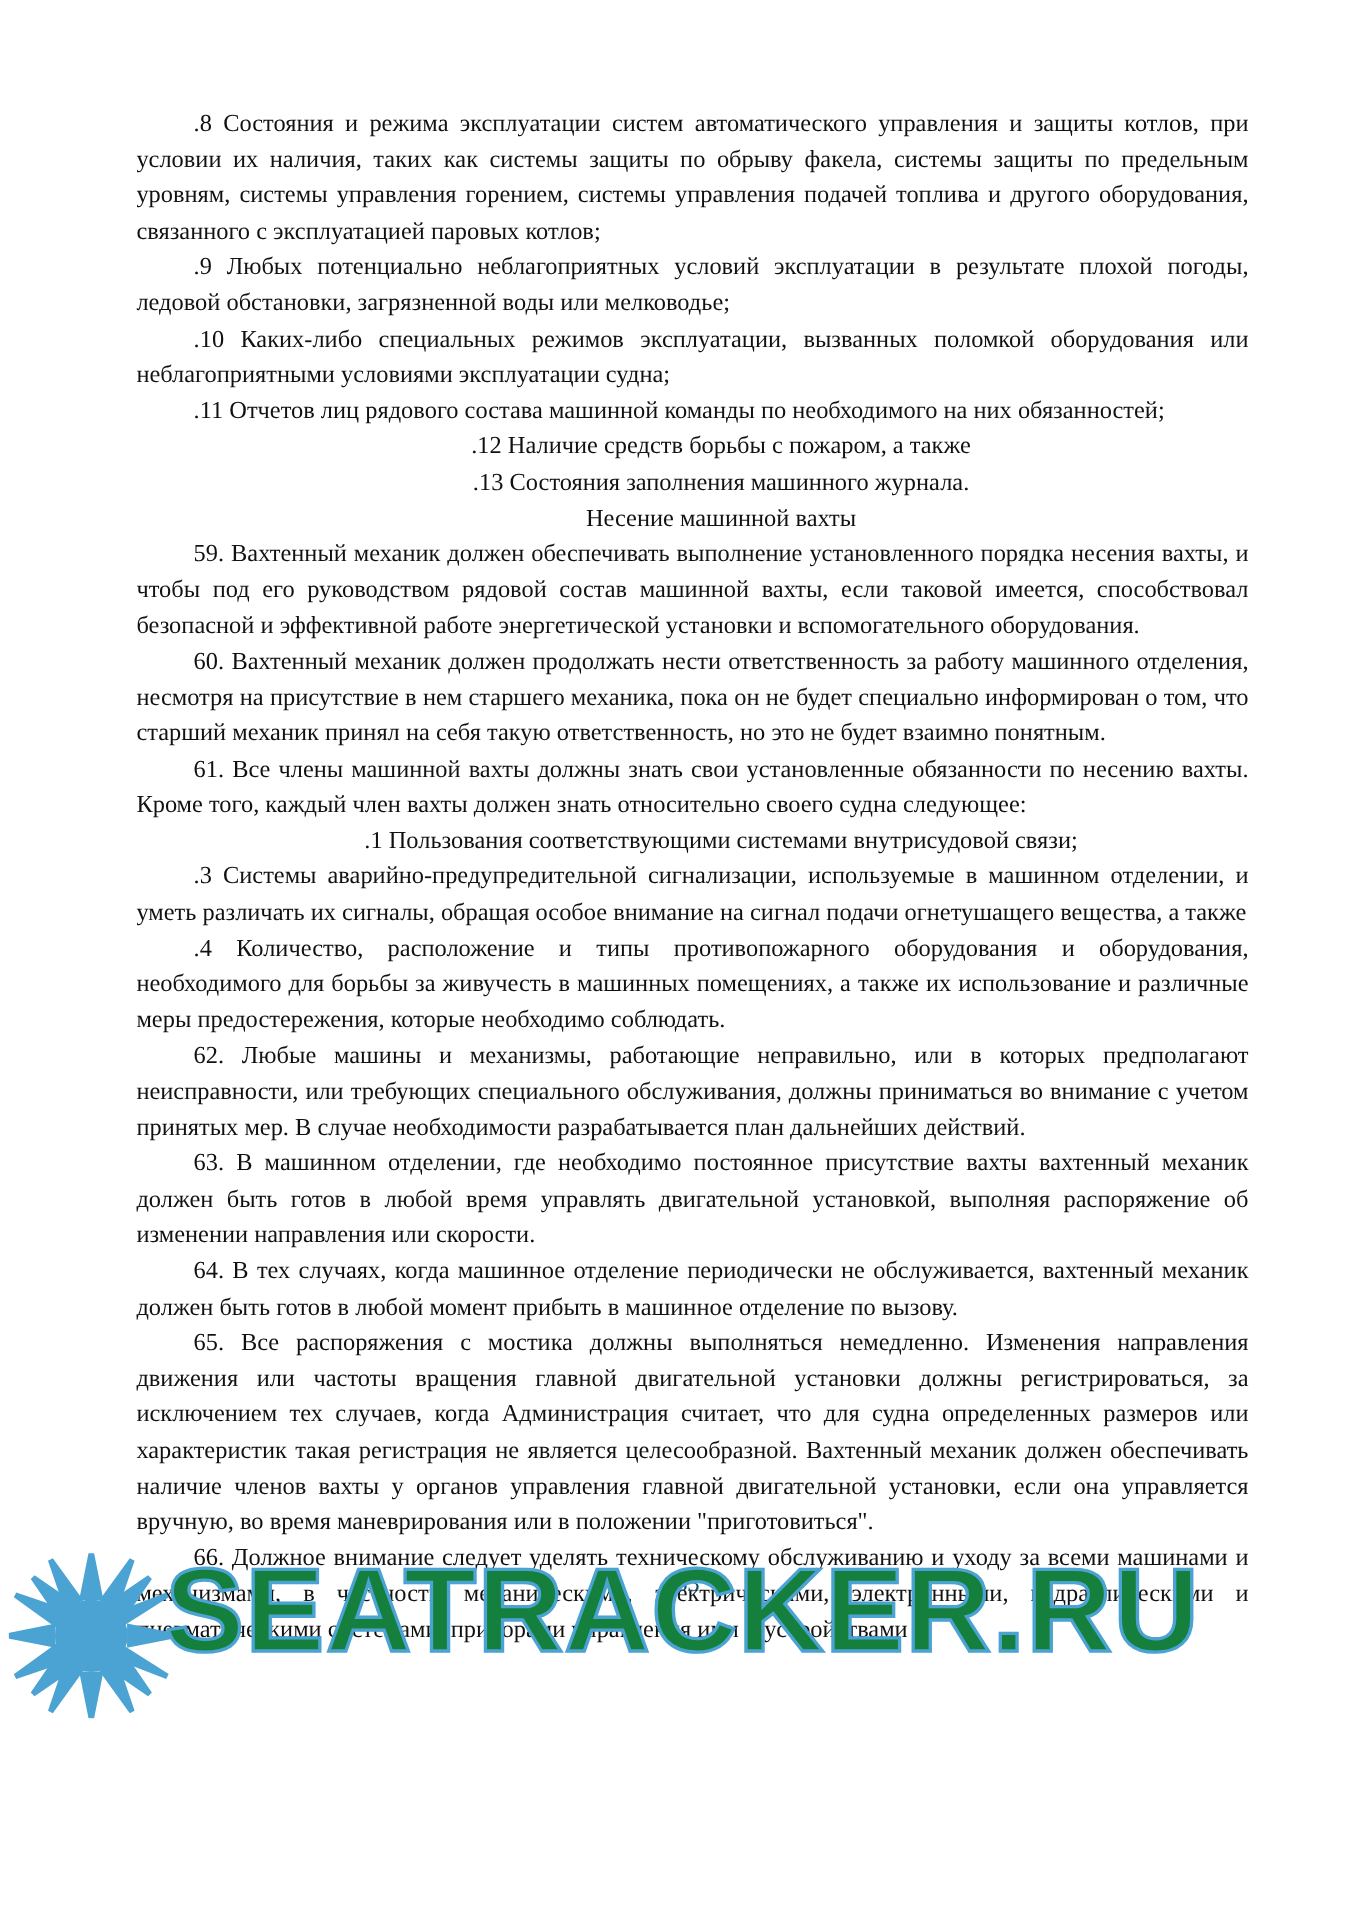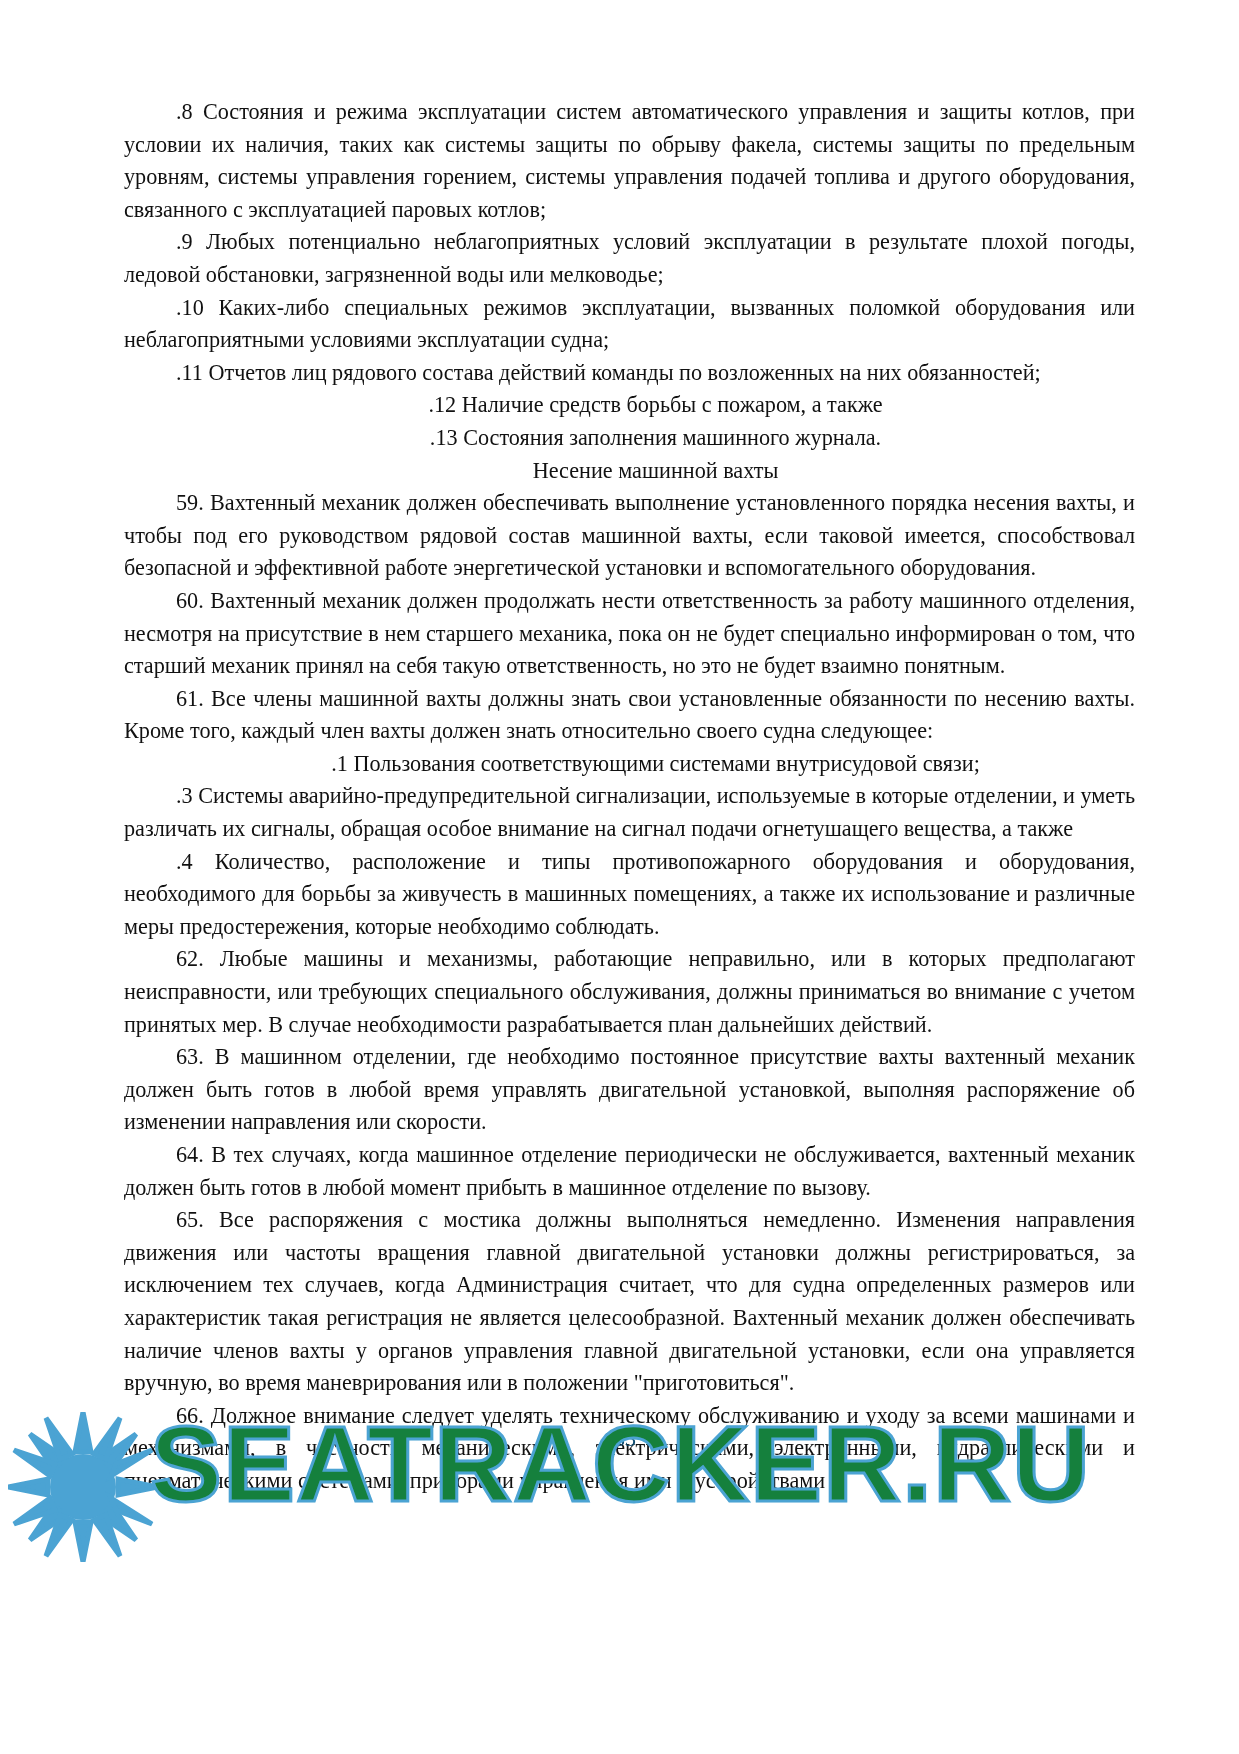--- a/index.html
+++ b/index.html
@@ -83,29 +83,29 @@
 </style>
 </head>
 <body>
 
 <div class="page">
 
   <div class="content">
     <p class="para">.8 Состояния и режима эксплуатации систем автоматического управления и защиты котлов, при условии их наличия, таких как системы защиты по обрыву факела, системы защиты по предельным уровням, системы управления горением, системы управления подачей топлива и другого оборудования, связанного с эксплуатацией паровых котлов;</p>
     <p class="para">.9 Любых потенциально неблагоприятных условий эксплуатации в результате плохой погоды, ледовой обстановки, загрязненной воды или мелководье;</p>
     <p class="para">.10 Каких-либо специальных режимов эксплуатации, вызванных поломкой оборудования или неблагоприятными условиями эксплуатации судна;</p>
-    <p class="para">.11 Отчетов лиц рядового состава действий команды по возложенных на них обязанностей;</p>
+    <p class="para">.11 Отчетов лиц рядового состава машинной команды по необходимого на них обязанностей;</p>
     <p class="para nojustify">.12 Наличие средств борьбы с пожаром, а также</p>
     <p class="para nojustify">.13 Состояния заполнения машинного журнала.</p>
     <p class="para nojustify">Несение машинной вахты</p>
     <p class="para">59. Вахтенный механик должен обеспечивать выполнение установленного порядка несения вахты, и чтобы под его руководством рядовой состав машинной вахты, если таковой имеется, способствовал безопасной и эффективной работе энергетической установки и вспомогательного оборудования.</p>
     <p class="para">60. Вахтенный механик должен продолжать нести ответственность за работу машинного отделения, несмотря на присутствие в нем старшего механика, пока он не будет специально информирован о том, что старший механик принял на себя такую ответственность, но это не будет взаимно понятным.</p>
     <p class="para">61. Все члены машинной вахты должны знать свои установленные обязанности по несению вахты. Кроме того, каждый член вахты должен знать относительно своего судна следующее:</p>
     <p class="para nojustify">.1 Пользования соответствующими системами внутрисудовой связи;</p>
-    <p class="para">.3 Системы аварийно-предупредительной сигнализации, используемые в которые отделении, и уметь различать их сигналы, обращая особое внимание на сигнал подачи огнетушащего вещества, а также</p>
+    <p class="para">.3 Системы аварийно-предупредительной сигнализации, используемые в машинном отделении, и уметь различать их сигналы, обращая особое внимание на сигнал подачи огнетушащего вещества, а также</p>
     <p class="para">.4 Количество, расположение и типы противопожарного оборудования и оборудования, необходимого для борьбы за живучесть в машинных помещениях, а также их использование и различные меры предостережения, которые необходимо соблюдать.</p>
     <p class="para">62. Любые машины и механизмы, работающие неправильно, или в которых предполагают неисправности, или требующих специального обслуживания, должны приниматься во внимание с учетом принятых мер. В случае необходимости разрабатывается план дальнейших действий.</p>
     <p class="para">63. В машинном отделении, где необходимо постоянное присутствие вахты вахтенный механик должен быть готов в любой время управлять двигательной установкой, выполняя распоряжение об изменении направления или скорости.</p>
     <p class="para">64. В тех случаях, когда машинное отделение периодически не обслуживается, вахтенный механик должен быть готов в любой момент прибыть в машинное отделение по вызову.</p>
     <p class="para">65. Все распоряжения с мостика должны выполняться немедленно. Изменения направления движения или частоты вращения главной двигательной установки должны регистрироваться, за исключением тех случаев, когда Администрация считает, что для судна определенных размеров или характеристик такая регистрация не является целесообразной. Вахтенный механик должен обеспечивать наличие членов вахты у органов управления главной двигательной установки, если она управляется вручную, во время маневрирования или в положении "приготовиться".</p>
     <p class="para">66. Должное внимание следует уделять техническому обслуживанию и уходу за всеми машинами и механизмами, в частности механическими, электрическими, электронными, гидравлическими и пневматическими системами, приборами управления ими и устройствами</p>
   </div>
 
   <div class="page-number">153</div>
 

